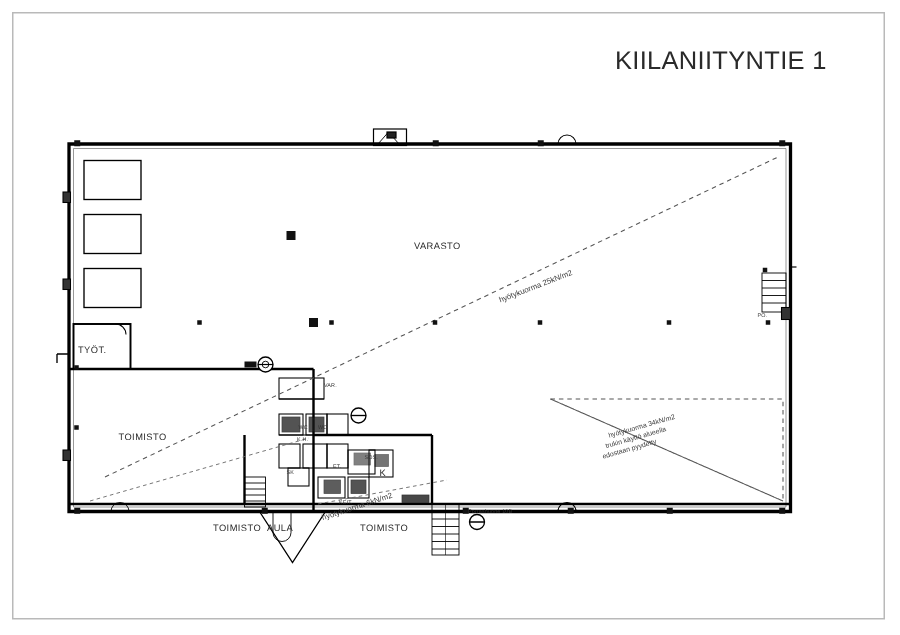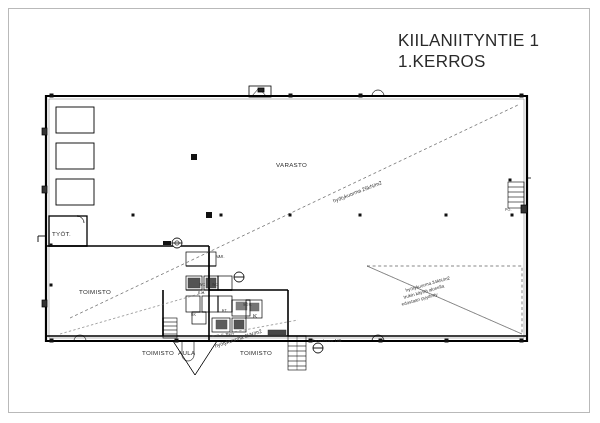--- a/index.html
+++ b/index.html
@@ -1,37 +1,36 @@
 <!DOCTYPE html>
 <html><head>
 <meta charset="utf-8">
 <style>
   html,body{margin:0;padding:0;background:#ffffff;}
   body{width:600px;height:423px;font-family:"Liberation Sans",sans-serif;overflow:hidden;}
   #page{position:relative;width:600px;height:423px;background:#ffffff;}
   #page-frame{position:absolute;left:8px;top:8px;width:582px;height:405px;border:1px solid #b9b9b9;box-sizing:border-box;background:#fff;}
-  #title-block{position:absolute;left:398px;top:30px;width:175px;text-align:left;color:#2a2a2a;}
+  #title-block{position:absolute;left:410px;top:30px;width:175px;text-align:left;color:#2a2a2a;}
   #title-line1{font-size:17px;letter-spacing:.2px;line-height:21px;white-space:nowrap;}
   #title-line2{font-size:17px;letter-spacing:.2px;line-height:21px;white-space:nowrap;}
   #plan{position:absolute;left:0;top:0;width:600px;height:423px;}
   .rlbl{position:absolute;font-size:6.2px;color:#2b2b2b;letter-spacing:.3px;white-space:nowrap;}
   .tiny{position:absolute;font-size:3.6px;color:#333;white-space:nowrap;letter-spacing:.1px;}
   .diag{position:absolute;font-size:5.2px;color:#3a3a3a;white-space:nowrap;transform-origin:0 0;}
   .diag2{position:absolute;font-size:4.6px;color:#3a3a3a;white-space:nowrap;transform-origin:0 0;line-height:5.6px;}
 </style>
 </head>
 <body>
 
 <div id="page">
 
   <div id="page-frame"></div>
 
   <div id="title-block">
     <div id="title-line1">KIILANIITYNTIE 1</div>
-    <div id="title-line2">1.KERROS</div>
   </div>
 
   <svg id="plan" viewBox="0 0 600 423">
     <g stroke="#000" fill="none">
 
       <path d="M46 96 L527 96 L527 341 L46 341 Z" stroke-width="2.2"></path>
 
       <path d="M49 99 L524 99 L524 338 L49 338 Z" stroke-width="0.4" stroke="#555"></path>
     </g>
 

